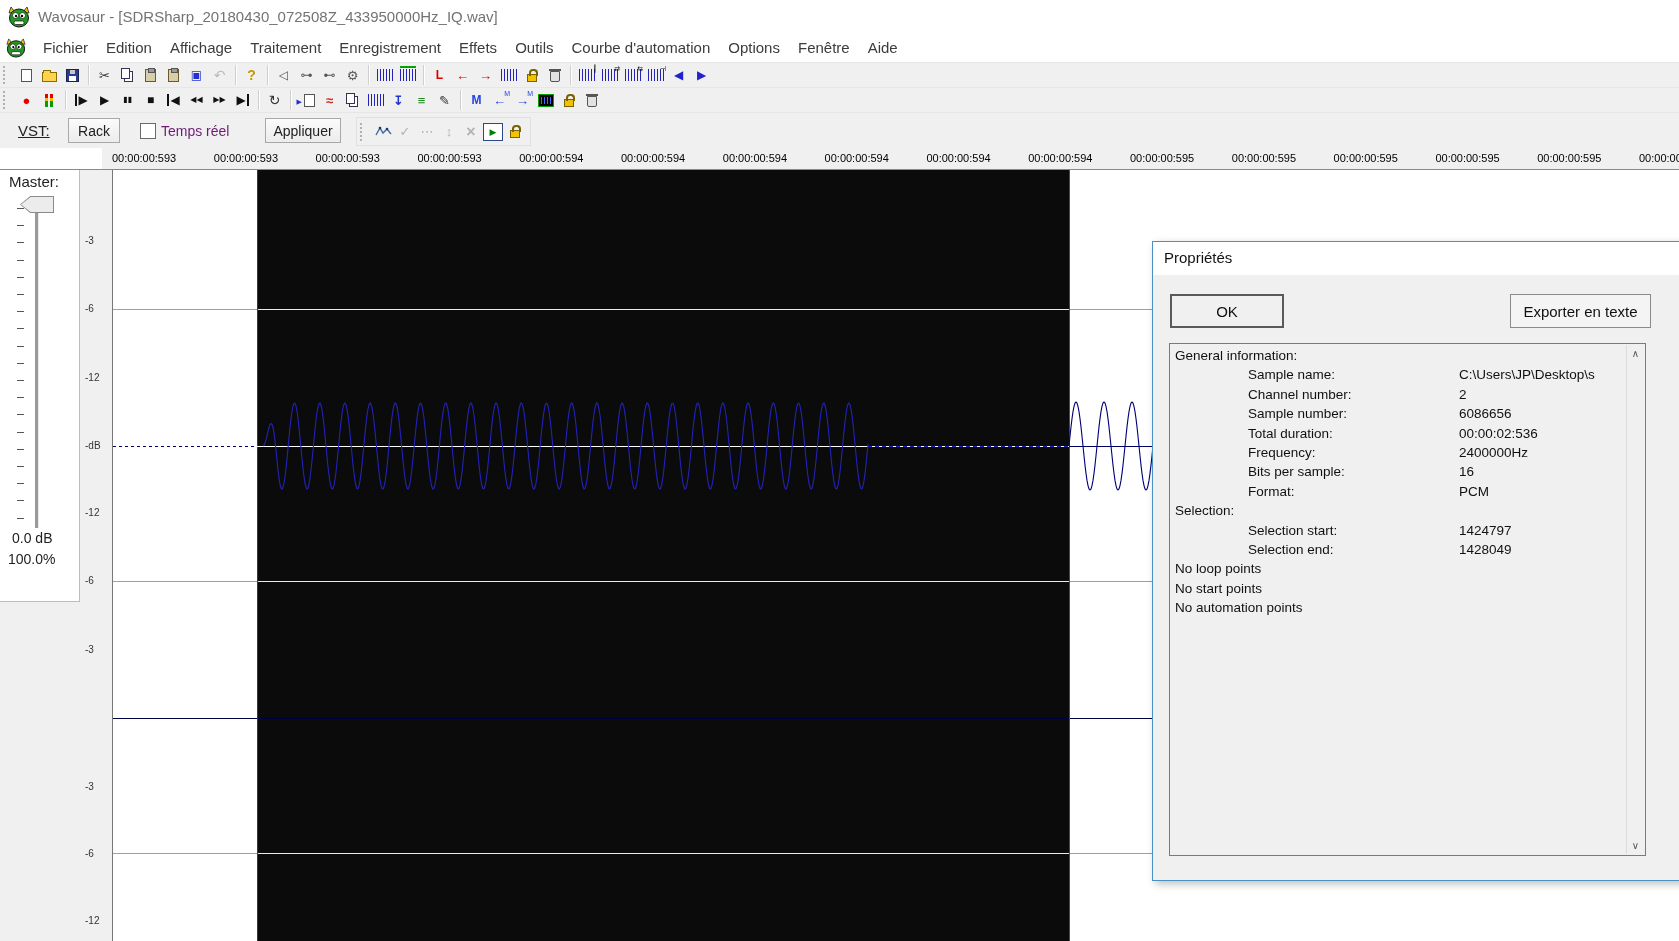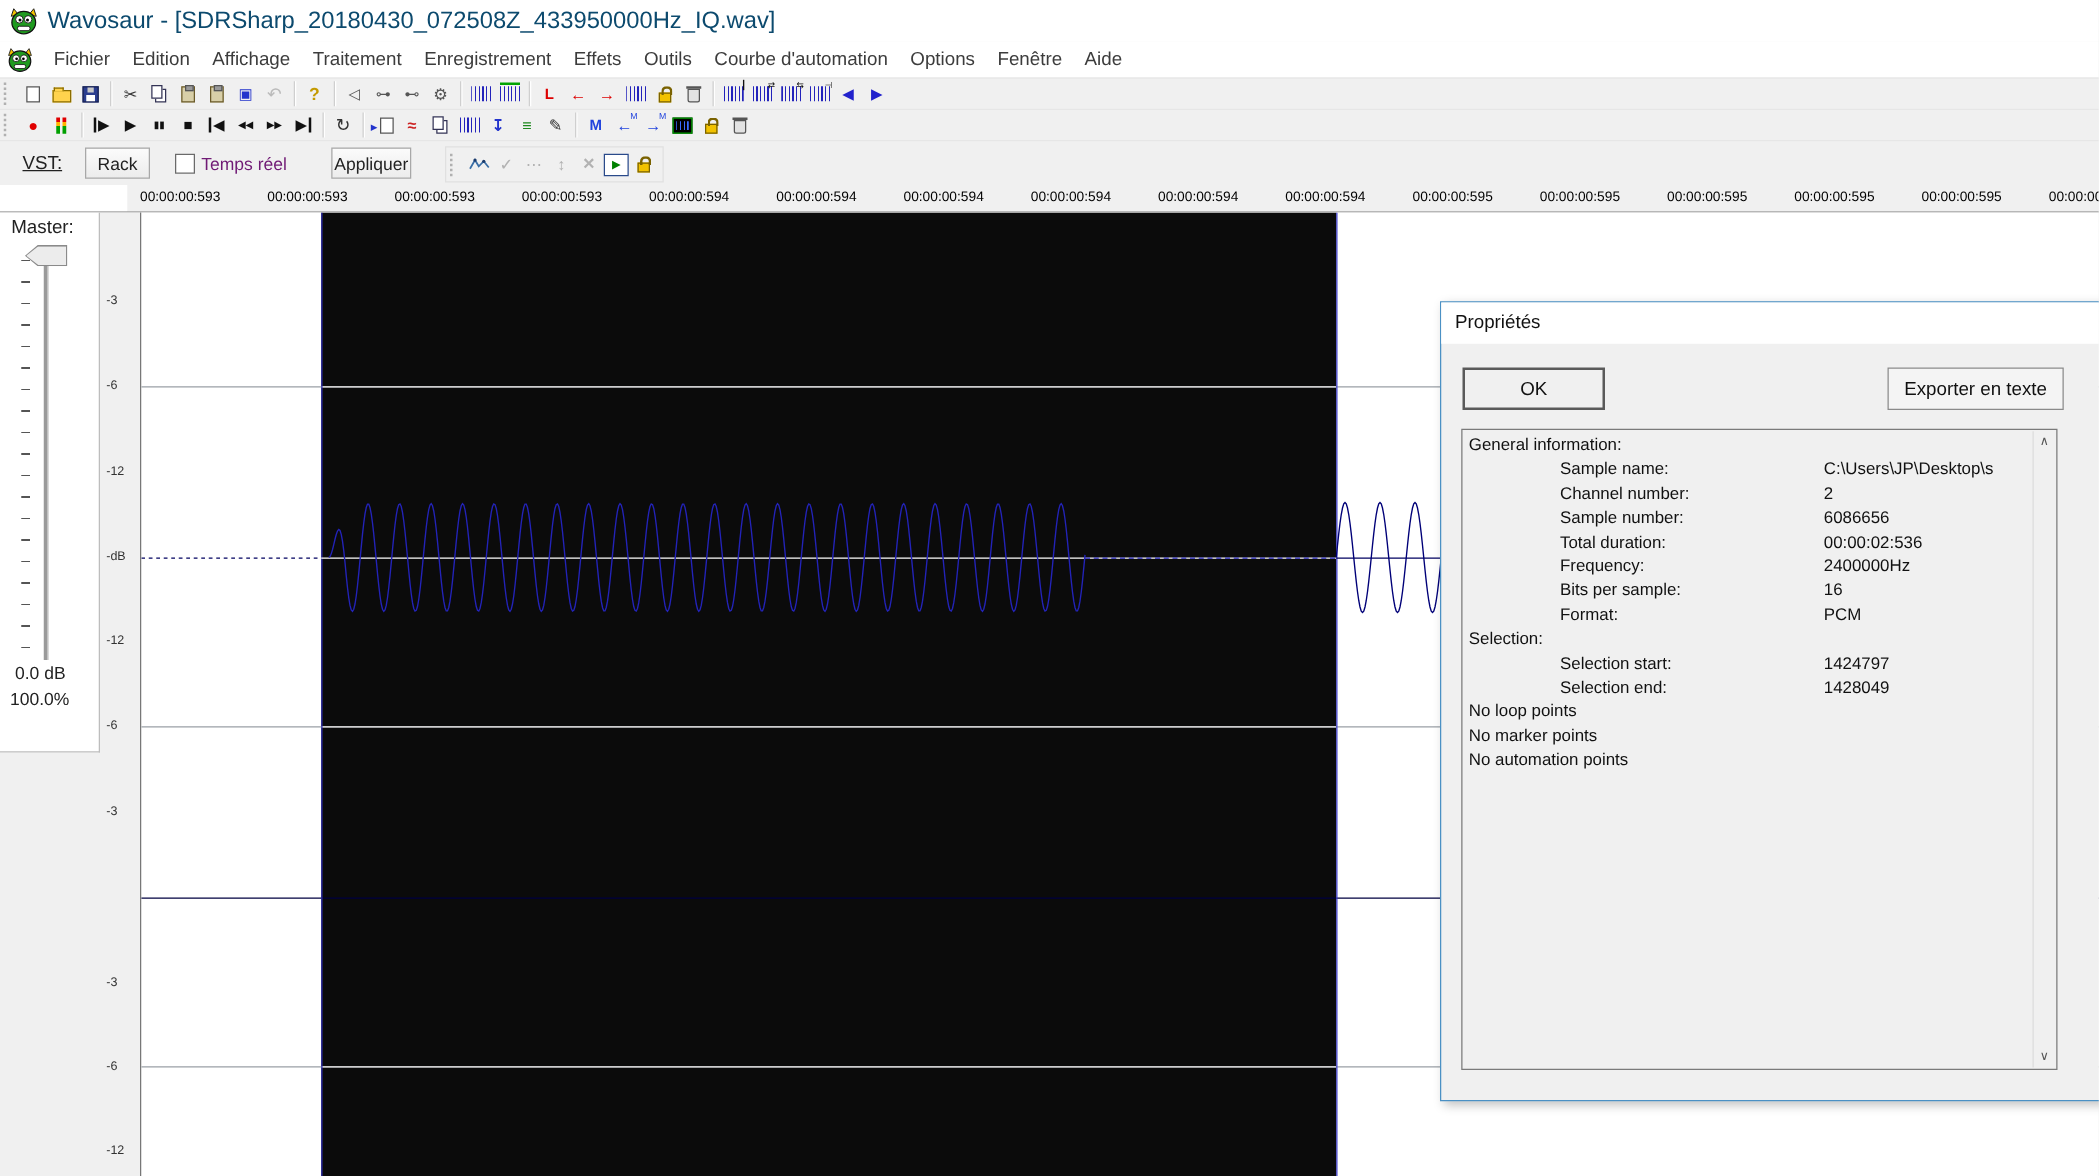--- a/index.html
+++ b/index.html
@@ -1,21 +1,21 @@
 <!DOCTYPE html>
 <html><head>
 <meta charset="utf-8">
 <style>
   html,body{margin:0;padding:0;}
   body{width:1679px;height:941px;overflow:hidden;background:#f0f0f0;
        font-family:"Liberation Sans","DejaVu Sans",sans-serif;position:relative;
        -webkit-font-smoothing:antialiased;}
   .titlebar{height:33px;background:#fff;display:flex;align-items:center;}
   .app-icon{width:22px;height:22px;margin:0 8px 0 8px;flex:0 0 auto;}
-  .title-text{font-size:19px;color:#0c4a6e;}
+  .title-text{font-size:15px;color:#737373;}
   .menubar{height:29px;background:#fff;display:flex;align-items:center;}
   .menu-sm-icon{width:20px;height:20px;margin:0 8px 0 6px;flex:0 0 auto;}
   .menu-item{font-size:15px;color:#3c3c3c;padding:0 9px;line-height:29px;cursor:default;}
 
   .toolbar{height:25px;background:#f0f0f0;display:flex;align-items:center;border-top:1px solid #e6e6e6;box-sizing:border-box;}
   .grip{width:6px;height:18px;border-left:2px dotted #b0b0b0;margin:0 4px 0 3px;}
   .tb-group{display:flex;align-items:center;}
   .tb-sep{width:1px;height:20px;background:#cfcfcf;box-shadow:1px 0 0 #fff;margin:0 4px;}
   .tb-btn{width:23px;height:22px;display:flex;align-items:center;justify-content:center;position:relative;}
   .tb-btn .glyph{font-size:12px;line-height:1;}
@@ -47,21 +47,21 @@
   .ic-trash::before{content:"";position:absolute;top:-3px;left:-2px;right:-2px;height:2px;background:#555;}
   .ic-pagearrow{width:11px;height:13px;background:#fff;border:1px solid #555;margin-left:5px;}
   .ic-pagearrow::before{content:"▶";position:absolute;left:-8px;top:3px;font-size:7px;color:#2233cc;}
   .play-box{width:18px;height:16px;border:1px solid #2a4a8a;background:#fff;display:flex;align-items:center;justify-content:center;font-size:9px;color:#008000;}
 
   
   .vstbar{height:36px;background:#f0f0f0;display:flex;align-items:center;position:relative;border-top:1px solid #e6e6e6;box-sizing:border-box;}
   .vst-label{position:absolute;left:18px;font-size:15px;color:#222;text-decoration:underline;}
   .vst-btn{position:absolute;height:25px;background:linear-gradient(#fbfbfb,#ececec);border:1px solid #a8a8a8;font-size:14px;color:#222;display:flex;align-items:center;justify-content:center;box-sizing:border-box;}
   .btn-rack{left:68px;width:52px;top:5px;}
-  .btn-apply{left:265px;width:64px;top:5px;}
+  .btn-apply{left:265px;width:76px;top:5px;}
   .cb{position:absolute;left:140px;top:10px;width:14px;height:14px;background:#fff;border:1px solid #6a6a6a;}
   .cb-label{position:absolute;left:161px;font-size:14px;color:#701a75;}
   .vst-island{position:absolute;left:356px;top:4px;height:27px;display:flex;align-items:center;border:1px solid #e0e0e0;background:#f0f0f0;padding-right:4px;}
   .vst-ic{width:22px;height:22px;display:flex;align-items:center;justify-content:center;font-size:13px;color:#b2b2b2;}
 
   
   .ruler{height:22px;display:flex;border-bottom:1px solid #8a8a8a;box-sizing:border-box;}
   .ruler-left{width:102px;background:#fff;flex:0 0 auto;}
   .ruler-band{flex:1;background:#f0f0f0;position:relative;overflow:hidden;}
   .ruler-lbl{position:absolute;top:4px;font-size:11px;color:#000;white-space:nowrap;}
@@ -487,21 +487,21 @@
           <span class="val">1424797</span>
         </div>
         <div class="dlg-row">
           <span class="lbl1">Selection end:</span>
           <span class="val">1428049</span>
         </div>
         <div class="dlg-row">
           <span class="lbl0">No loop points</span>
         </div>
         <div class="dlg-row">
-          <span class="lbl0">No marker points</span>
+          <span class="lbl0">No start points</span>
         </div>
         <div class="dlg-row">
           <span class="lbl0">No automation points</span>
         </div>
         <div class="dlg-scroll">
         <span class="up">∧</span>
         <span class="dn">∨</span>
       </div>
     </div>
   </div>

